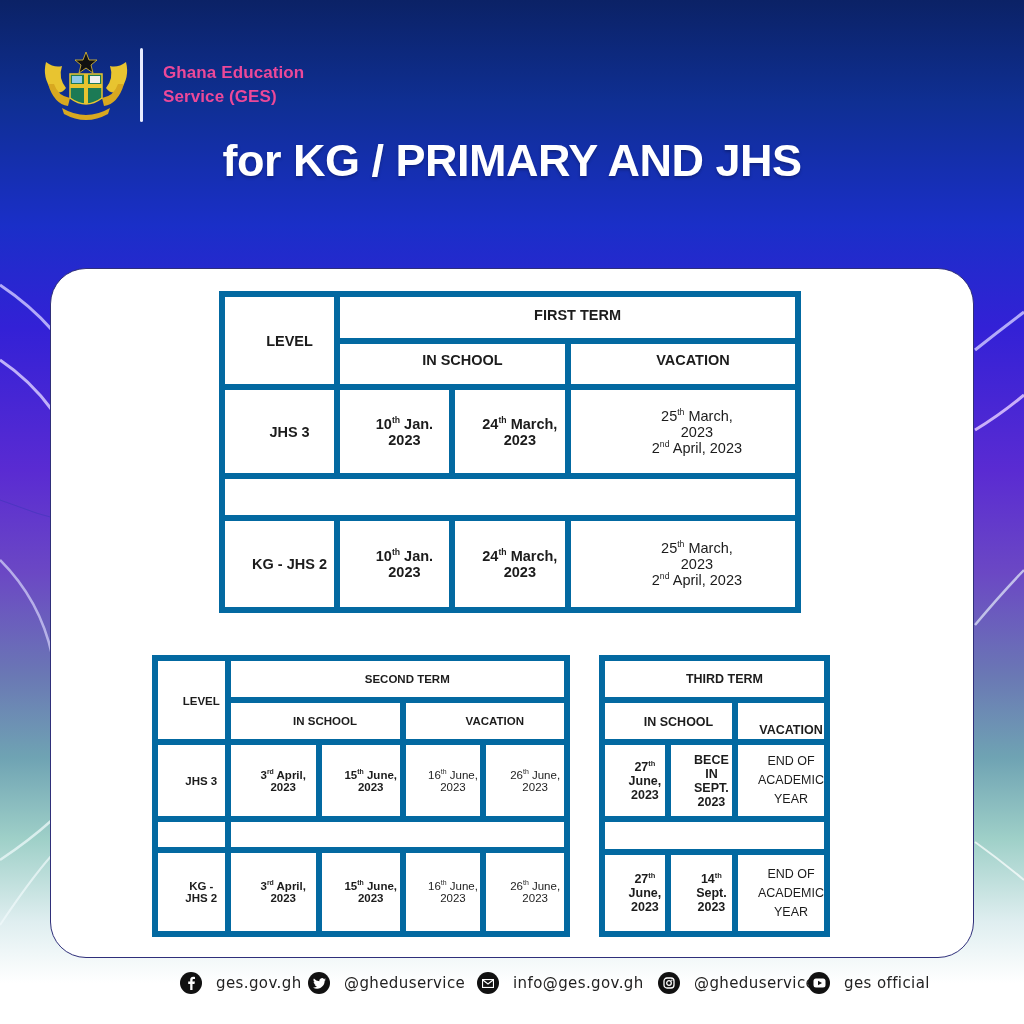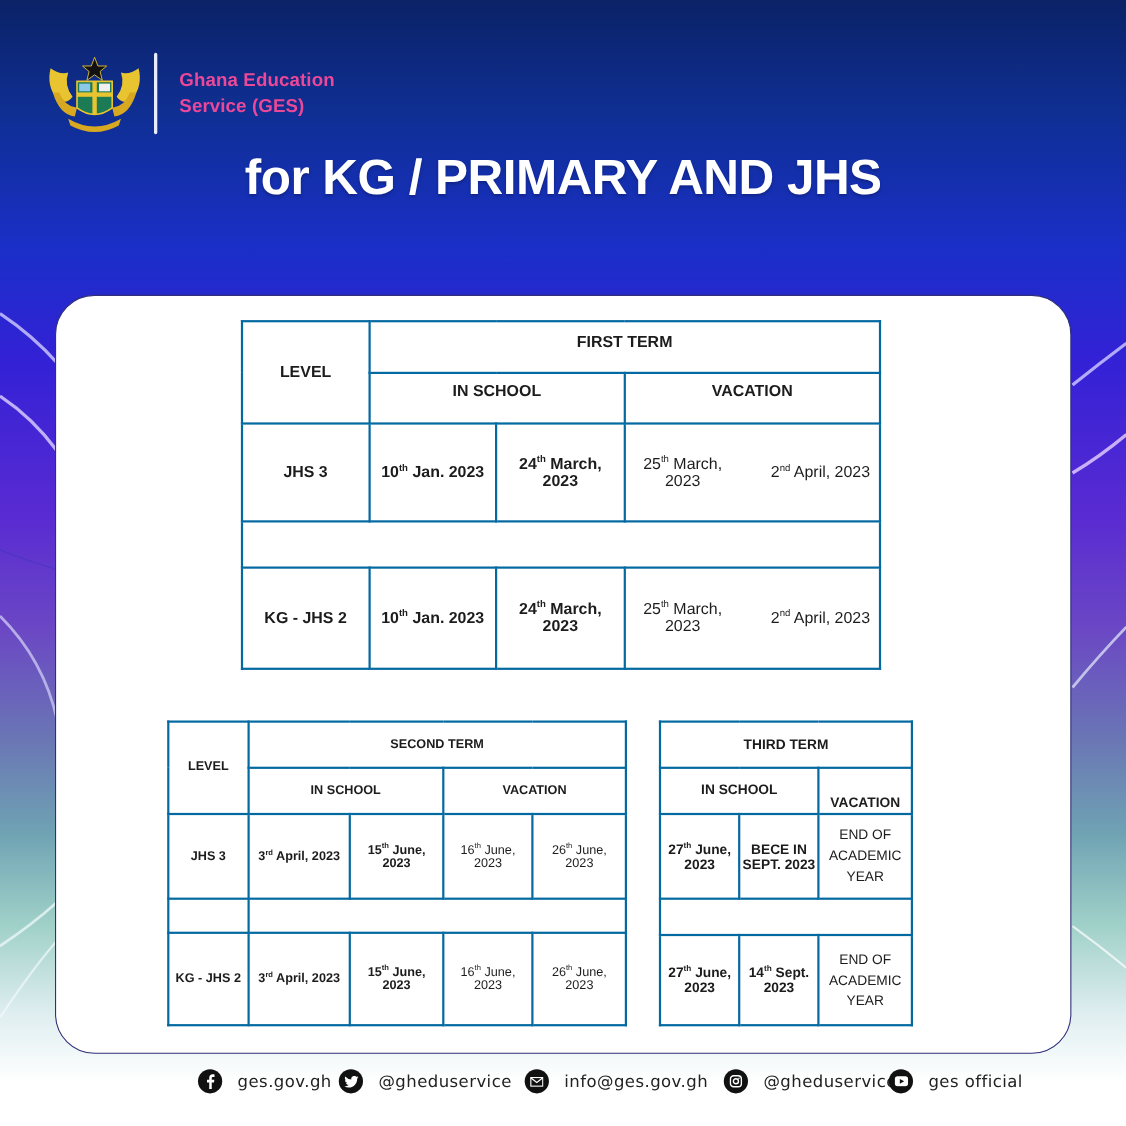--- a/index.html
+++ b/index.html
@@ -27,43 +27,44 @@
   }
 
   .card {
     position: absolute; left: 50px; top: 268px; width: 924px; height: 690px;
     background: #ffffff; border-radius: 36px;
     border: 1.5px solid #2f2f7a;
   }
 
   table.term { border-collapse: collapse; position: absolute; color: #1c1c1c; }
   table.term td {
-    border: 2px solid #0369a1; text-align: center; vertical-align: middle;
+    border: 6px solid #0369a1; text-align: center; vertical-align: middle;
     font-family: "Liberation Sans", sans-serif;
+    padding-left: 20px;
   }
   .hdr { font-weight: bold; }
   sup { font-size: 0.6em; vertical-align: super; line-height: 0; }
 
   
   #t1 { left: 168px; top: 22px; width: 582px; }
   #t1 td { font-size: 14.5px; }
   #t1 .bold { font-weight: bold; }
   #t1 .light { font-weight: normal; }
 
   
   #t2 { left: 101px; top: 386px; width: 418px; }
   #t2 td { font-size: 11.5px; }
   #t2 .bold { font-weight: bold; }
 
   
   #t3 { left: 548px; top: 386px; width: 231px; }
   #t3 td { font-size: 12.5px; }
   #t3 .bold { font-weight: bold; margin-top: 44px; }
 
-  .vac-split { display: flex; justify-content: space-between; align-items: center; padding: 0 8px 0 16px; }
+  .vac-split { display: flex; justify-content: space-between; align-items: center; padding: 0 8px 0 16px; flex-direction: column; }
   .vac-split .a { text-align: center; }
 
   .footer {
     position: absolute; top: 972px; left: 0; width: 1024px; height: 30px;
   }
   .social { position: absolute; display: flex; align-items: center; gap: 14px; top: 0; margin-left: 36px; }
   .social .ico {
     width: 22px; height: 22px; border-radius: 50%; background: #111;
     display: flex; align-items: center; justify-content: center;
   }

